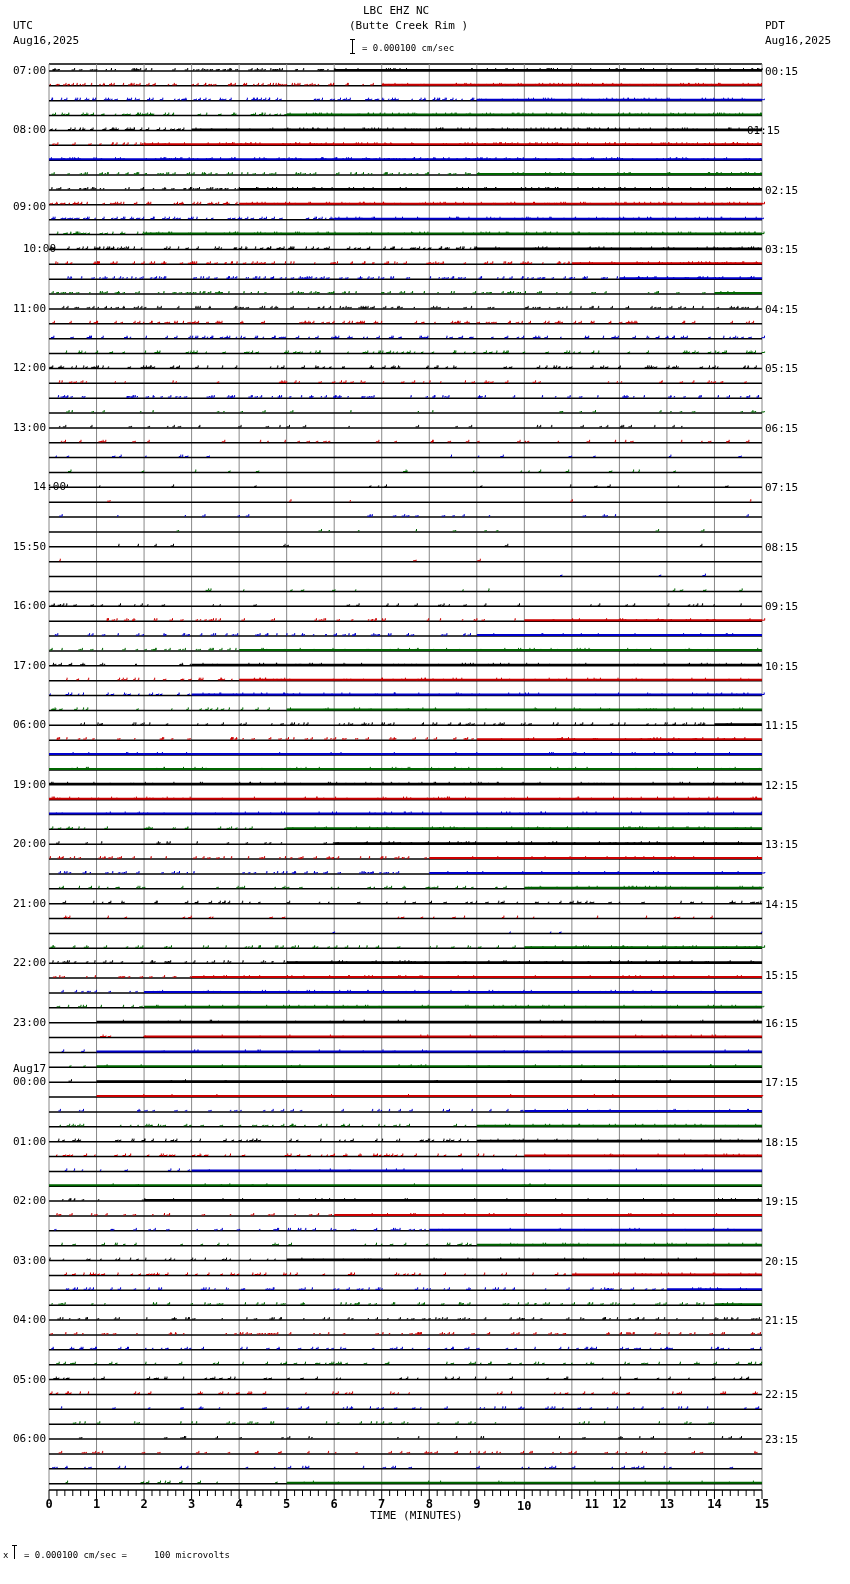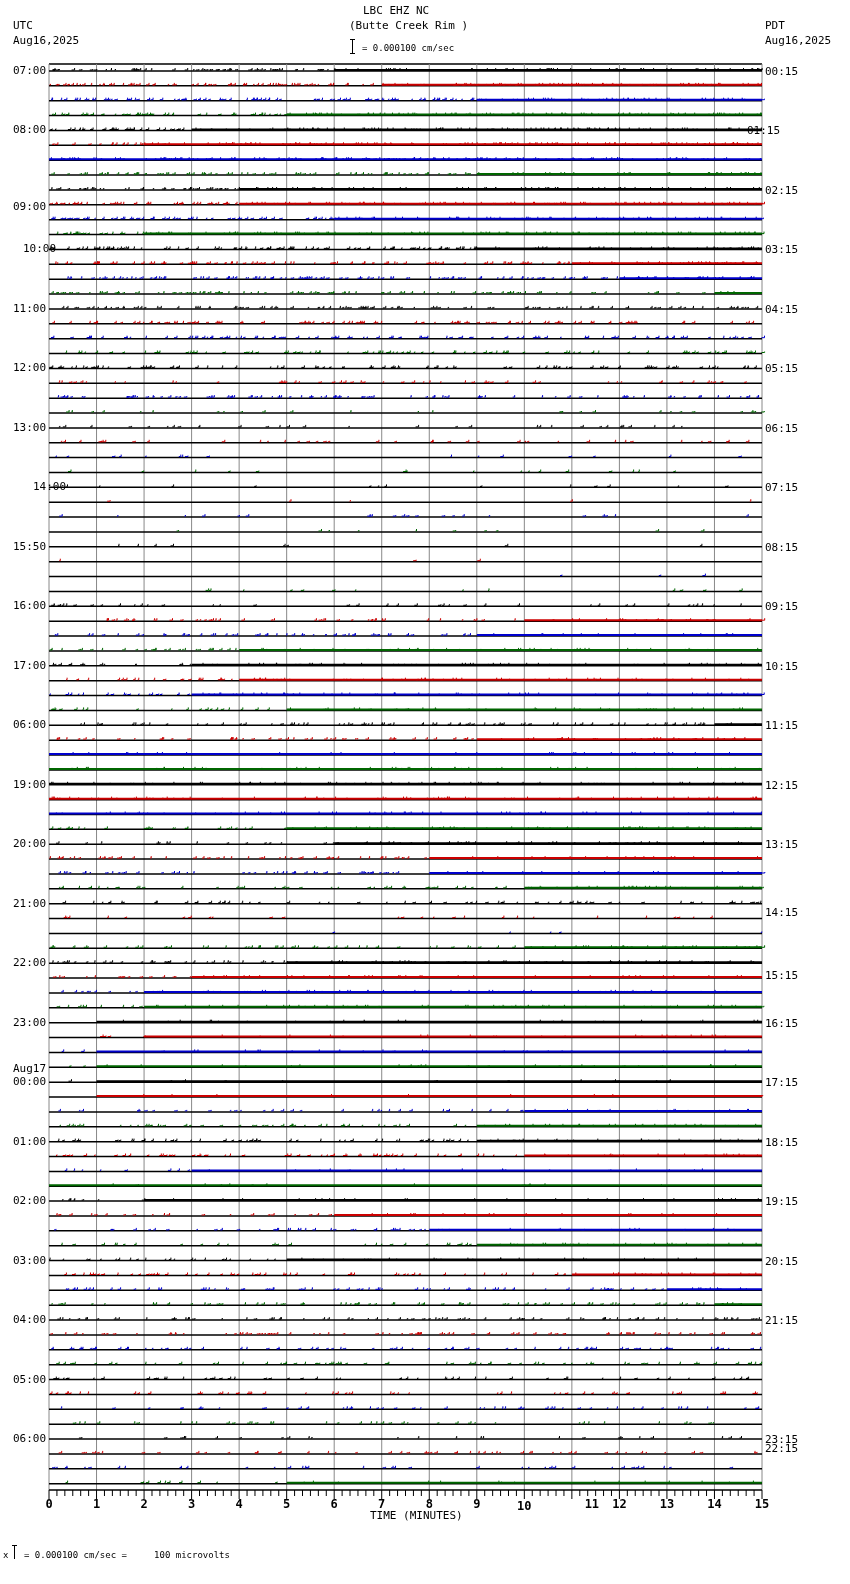--- a/index.html
+++ b/index.html
@@ -617,29 +617,29 @@
     <div class="lbl" style="left: 765px; top: 302.92px;">04:15</div>
     <div class="lbl" style="left: 765px; top: 362.4px;">05:15</div>
     <div class="lbl" style="left: 765px; top: 421.88px;">06:15</div>
     <div class="lbl" style="left: 765px; top: 481.36px;">07:15</div>
     <div class="lbl" style="left: 765px; top: 540.84px;">08:15</div>
     <div class="lbl" style="left: 765px; top: 600.32px;">09:15</div>
     <div class="lbl" style="left: 765px; top: 659.8px;">10:15</div>
     <div class="lbl" style="left: 765px; top: 719.28px;">11:15</div>
     <div class="lbl" style="left: 765px; top: 778.76px;">12:15</div>
     <div class="lbl" style="left: 765px; top: 838.24px;">13:15</div>
-    <div class="lbl" style="left: 765px; top: 897.72px; margin-top: 8px;">14:15</div>
+    <div class="lbl" style="left: 765px; top: 897.72px;">14:15</div>
     <div class="lbl" style="left: 765px; top: 957.2px; margin-top: 12px;">15:15</div>
     <div class="lbl" style="left: 765px; top: 1016.68px;">16:15</div>
     <div class="lbl" style="left: 765px; top: 1076.16px;">17:15</div>
     <div class="lbl" style="left: 765px; top: 1135.64px;">18:15</div>
     <div class="lbl" style="left: 765px; top: 1195.12px;">19:15</div>
     <div class="lbl" style="left: 765px; top: 1254.6px;">20:15</div>
     <div class="lbl" style="left: 765px; top: 1314.08px;">21:15</div>
-    <div class="lbl" style="left: 765px; top: 1442px;">22:15</div>
+    <div class="lbl" style="left: 765px; top: 1388px;">22:15</div>
     <div class="lbl" style="left: 765px; top: 1433.04px;">23:15</div>
   </div>
 <div id="x-ticks">
     <div class="xt" style="left: 49px; top: 1497px;">0</div>
     <div class="xt" style="left: 96.5333px; top: 1497px;">1</div>
     <div class="xt" style="left: 144.067px; top: 1497px;">2</div>
     <div class="xt" style="left: 191.6px; top: 1497px;">3</div>
     <div class="xt" style="left: 239.133px; top: 1497px;">4</div>
     <div class="xt" style="left: 286.667px; top: 1497px;">5</div>
     <div class="xt" style="left: 334.2px; top: 1497px;">6</div>

